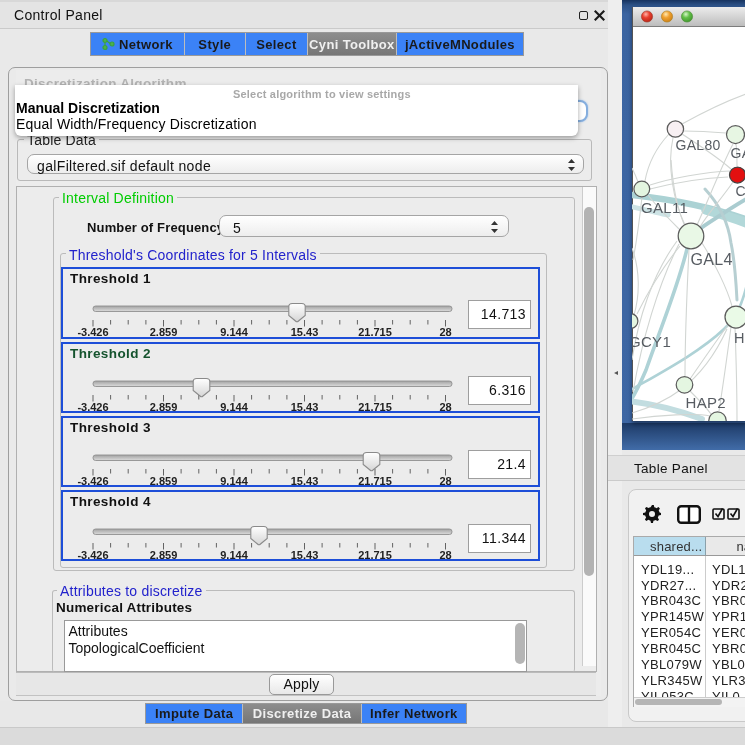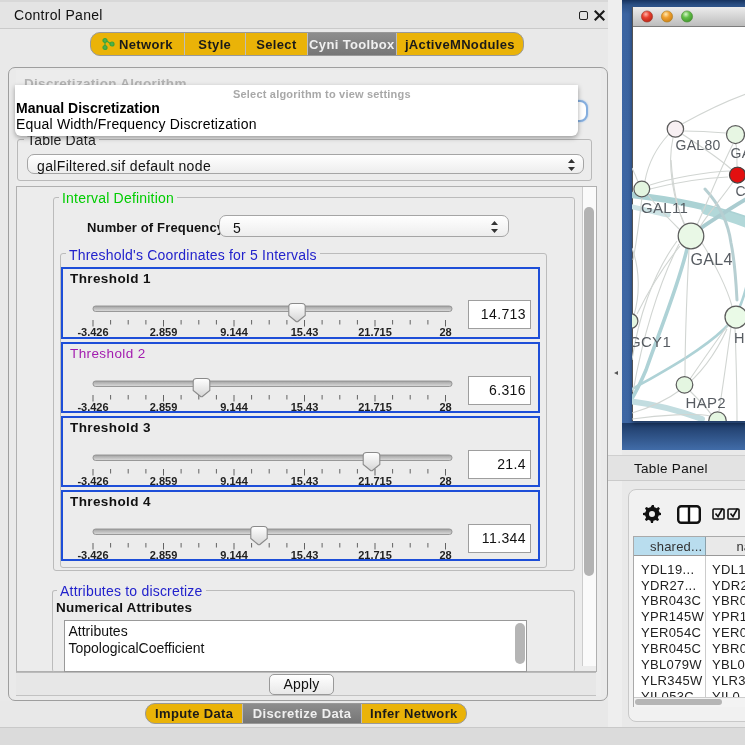--- a/index.html
+++ b/index.html
@@ -1,19 +1,19 @@
 <!DOCTYPE html>
 <html><head><meta charset="utf-8"><style>
 html,body{margin:0;padding:0}
 #app{position:relative;width:745px;height:745px;background:#e9e9e9;font-family:"Liberation Sans",sans-serif;overflow:hidden}
 .abs{position:absolute}
 .tblock{border:2px solid #1d4ed8;background:#ececec;box-sizing:border-box}
 .vbox{background:#fff;border:1px solid #9e9e9e;box-sizing:border-box;font-size:14px;letter-spacing:0.4px;color:#111;text-align:right}
 .vbox span{position:absolute;right:4px;top:5px}
-.seg{display:flex;background:#eab308;border:1px solid #999;border-radius:10px;box-sizing:border-box;overflow:hidden}
+.seg{display:flex;background:#3b82f6;border:1px solid #999;border-radius:0;box-sizing:border-box;overflow:hidden}
 .seg div{display:flex;align-items:center;justify-content:center;font-size:13px;font-weight:600;letter-spacing:0.35px;color:#1a1a1a;border-right:1px solid #bdbdbd}
 .seg div:last-child{border-right:none}
 .seg .sel{background:linear-gradient(#8d8d8d,#767676);color:#f0f0f0}
 .combo{background:linear-gradient(#ffffff,#ededed);border:1px solid #a5a5a5;border-radius:7px;box-sizing:border-box;font-size:14px;letter-spacing:0.35px;color:#111}
 .gtitle{font-size:14px;letter-spacing:0.2px;background:#ececec;padding:0 3px}
 .trow{width:112px;height:15.95px;font-size:13px;letter-spacing:0.35px;color:#222;white-space:nowrap}
 .trow span{top:1px}
 svg{display:block}
 </style></head><body>
 <div id="app">
@@ -131,21 +131,21 @@
             <text x="382.5" y="66.5" text-anchor="middle">28</text>
           </g>
           <path d="M229.2,34.5 L238.8,34.5 Q242.2,34.5 242.2,37.5 L242.2,46.5 L235.5,52 Q234.0,53.5 232.5,52 L225.8,46.5 L225.8,37.5 Q225.8,34.5 229.2,34.5 Z" fill="url(#thm)" stroke="#8a8a8a" stroke-width="1.1"></path>
         </svg>
       </div>
 <div class="abs vbox" style="left:405px;top:31.5px;width:63px;height:29px">
         <span>14.713</span>
       </div>
 </div>
 <div class="abs tblock" style="left:61px;top:342px;width:479px;height:71px">
-<div class="abs" style="left:7px;top:2px;font-size:13.5px;font-weight:normal;letter-spacing:0.4px;color:#a21caf">Threshold 2</div>
+<div class="abs" style="left:7px;top:2px;font-size:13.5px;font-weight:bold;letter-spacing:0.4px;color:#14532d">Threshold 2</div>
 <div class="abs" style="left:0;top:0;width:479px;height:72px">
         <svg width="479" height="72" style="position:absolute;left:0;top:0">
           <defs></defs>
           <rect x="30" y="37" width="359" height="5.5" rx="2.6" fill="url(#trk)" stroke="#8f8f8f" stroke-width="0.9"></rect>
           <g stroke="#636363" stroke-width="1">
             <line x1="30.0" y1="51" x2="30.0" y2="57.5"></line>
             <line x1="47.6" y1="51" x2="47.6" y2="55.5"></line>
             <line x1="65.2" y1="51" x2="65.2" y2="55.5"></line>
             <line x1="82.9" y1="51" x2="82.9" y2="55.5"></line>
             <line x1="100.5" y1="51" x2="100.5" y2="57.5"></line>

